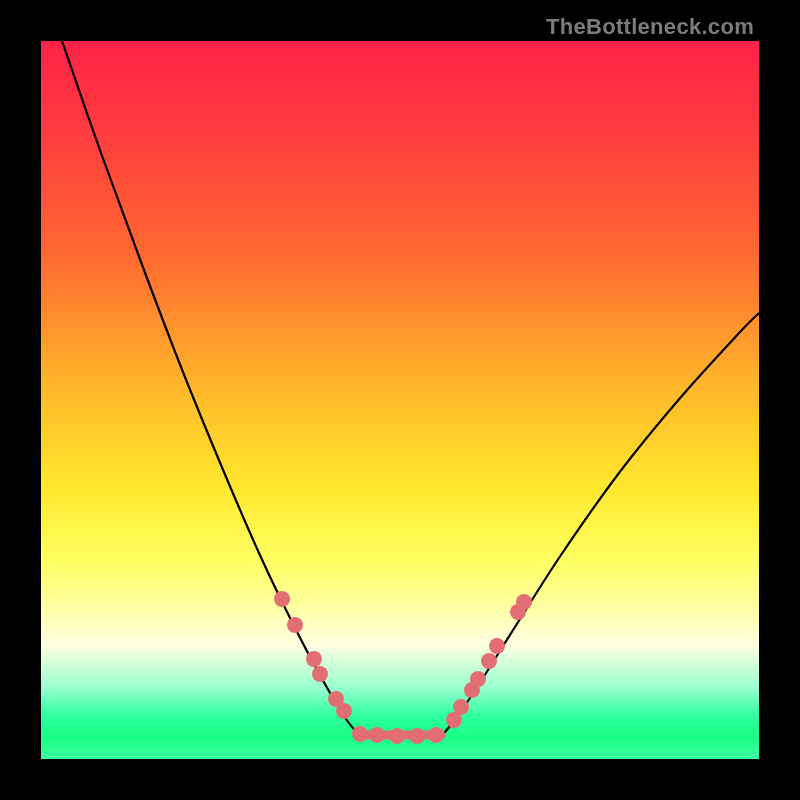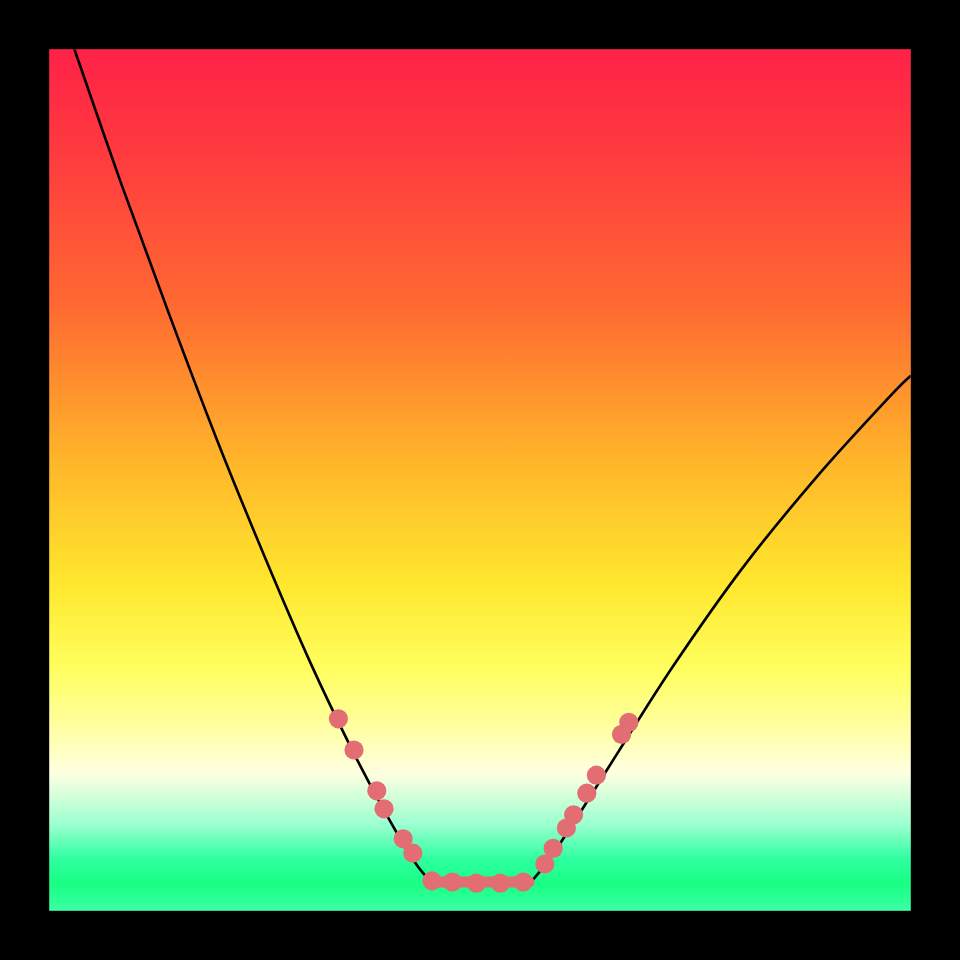--- a/index.html
+++ b/index.html
@@ -30,20 +30,21 @@
     font-size: 22px;
     font-weight: 600;
     color: #7c7c7c;
     letter-spacing: 0.3px;
   }
   svg.curves { position: absolute; left: 0; top: 0; width: 718px; height: 718px; }
 </style>
 </head>
 <body>
 <div class="stage">
+  <div class="watermark">TheBottleneck.com</div>
 
   <div class="plot-frame">
     <svg class="curves" viewBox="0 0 718 718" preserveAspectRatio="none">
       <path id="left-curve" stroke="#000" stroke-width="2.2" fill="none" d="M 21 0 C 27.5 18.666666666666668, 46.833333333333336 75.16666666666666, 60 112 C 73.16666666666667 148.83333333333334, 86.66666666666667 185.33333333333334, 100 221 C 113.33333333333333 256.6666666666667, 126.66666666666667 292.1666666666667, 140 326 C 153.33333333333334 359.8333333333333, 167 393, 180 424 C 193 455, 206 485.5, 218 512 C 230 538.5, 241.66666666666666 562.3333333333334, 252 583 C 262.3333333333333 603.6666666666666, 271.1666666666667 620.1666666666666, 280 636 C 288.8333333333333 651.8333333333334, 298 667.6666666666666, 305 678 C 312 688.3333333333334, 319.1666666666667 694.6666666666666, 322 698"></path>
       <path id="right-curve" stroke="#000" stroke-width="2.2" fill="none" d="M 398 698 C 401 694.3333333333334, 409 685.6666666666666, 416 676 C 423 666.3333333333334, 430.3333333333333 655, 440 640 C 449.6666666666667 625, 460.6666666666667 607, 474 586 C 487.3333333333333 565, 502.6666666666667 539.6666666666666, 520 514 C 537.3333333333334 488.3333333333333, 558 458.3333333333333, 578 432 C 598 405.6666666666667, 619.6666666666666 379.6666666666667, 640 356 C 660.3333333333334 332.3333333333333, 687 304, 700 290 C 713 276, 715 275, 718 272"></path>
       <path id="flat-line" stroke="#e26e74" stroke-width="9" stroke-linecap="round" fill="none" d="M 318 694 L 400 694"></path>
       <g id="dots">
           <circle cx="241" cy="558" r="8" fill="#e26e74"></circle>
           <circle cx="254" cy="584" r="8" fill="#e26e74"></circle>
           <circle cx="273" cy="618" r="8" fill="#e26e74"></circle>

